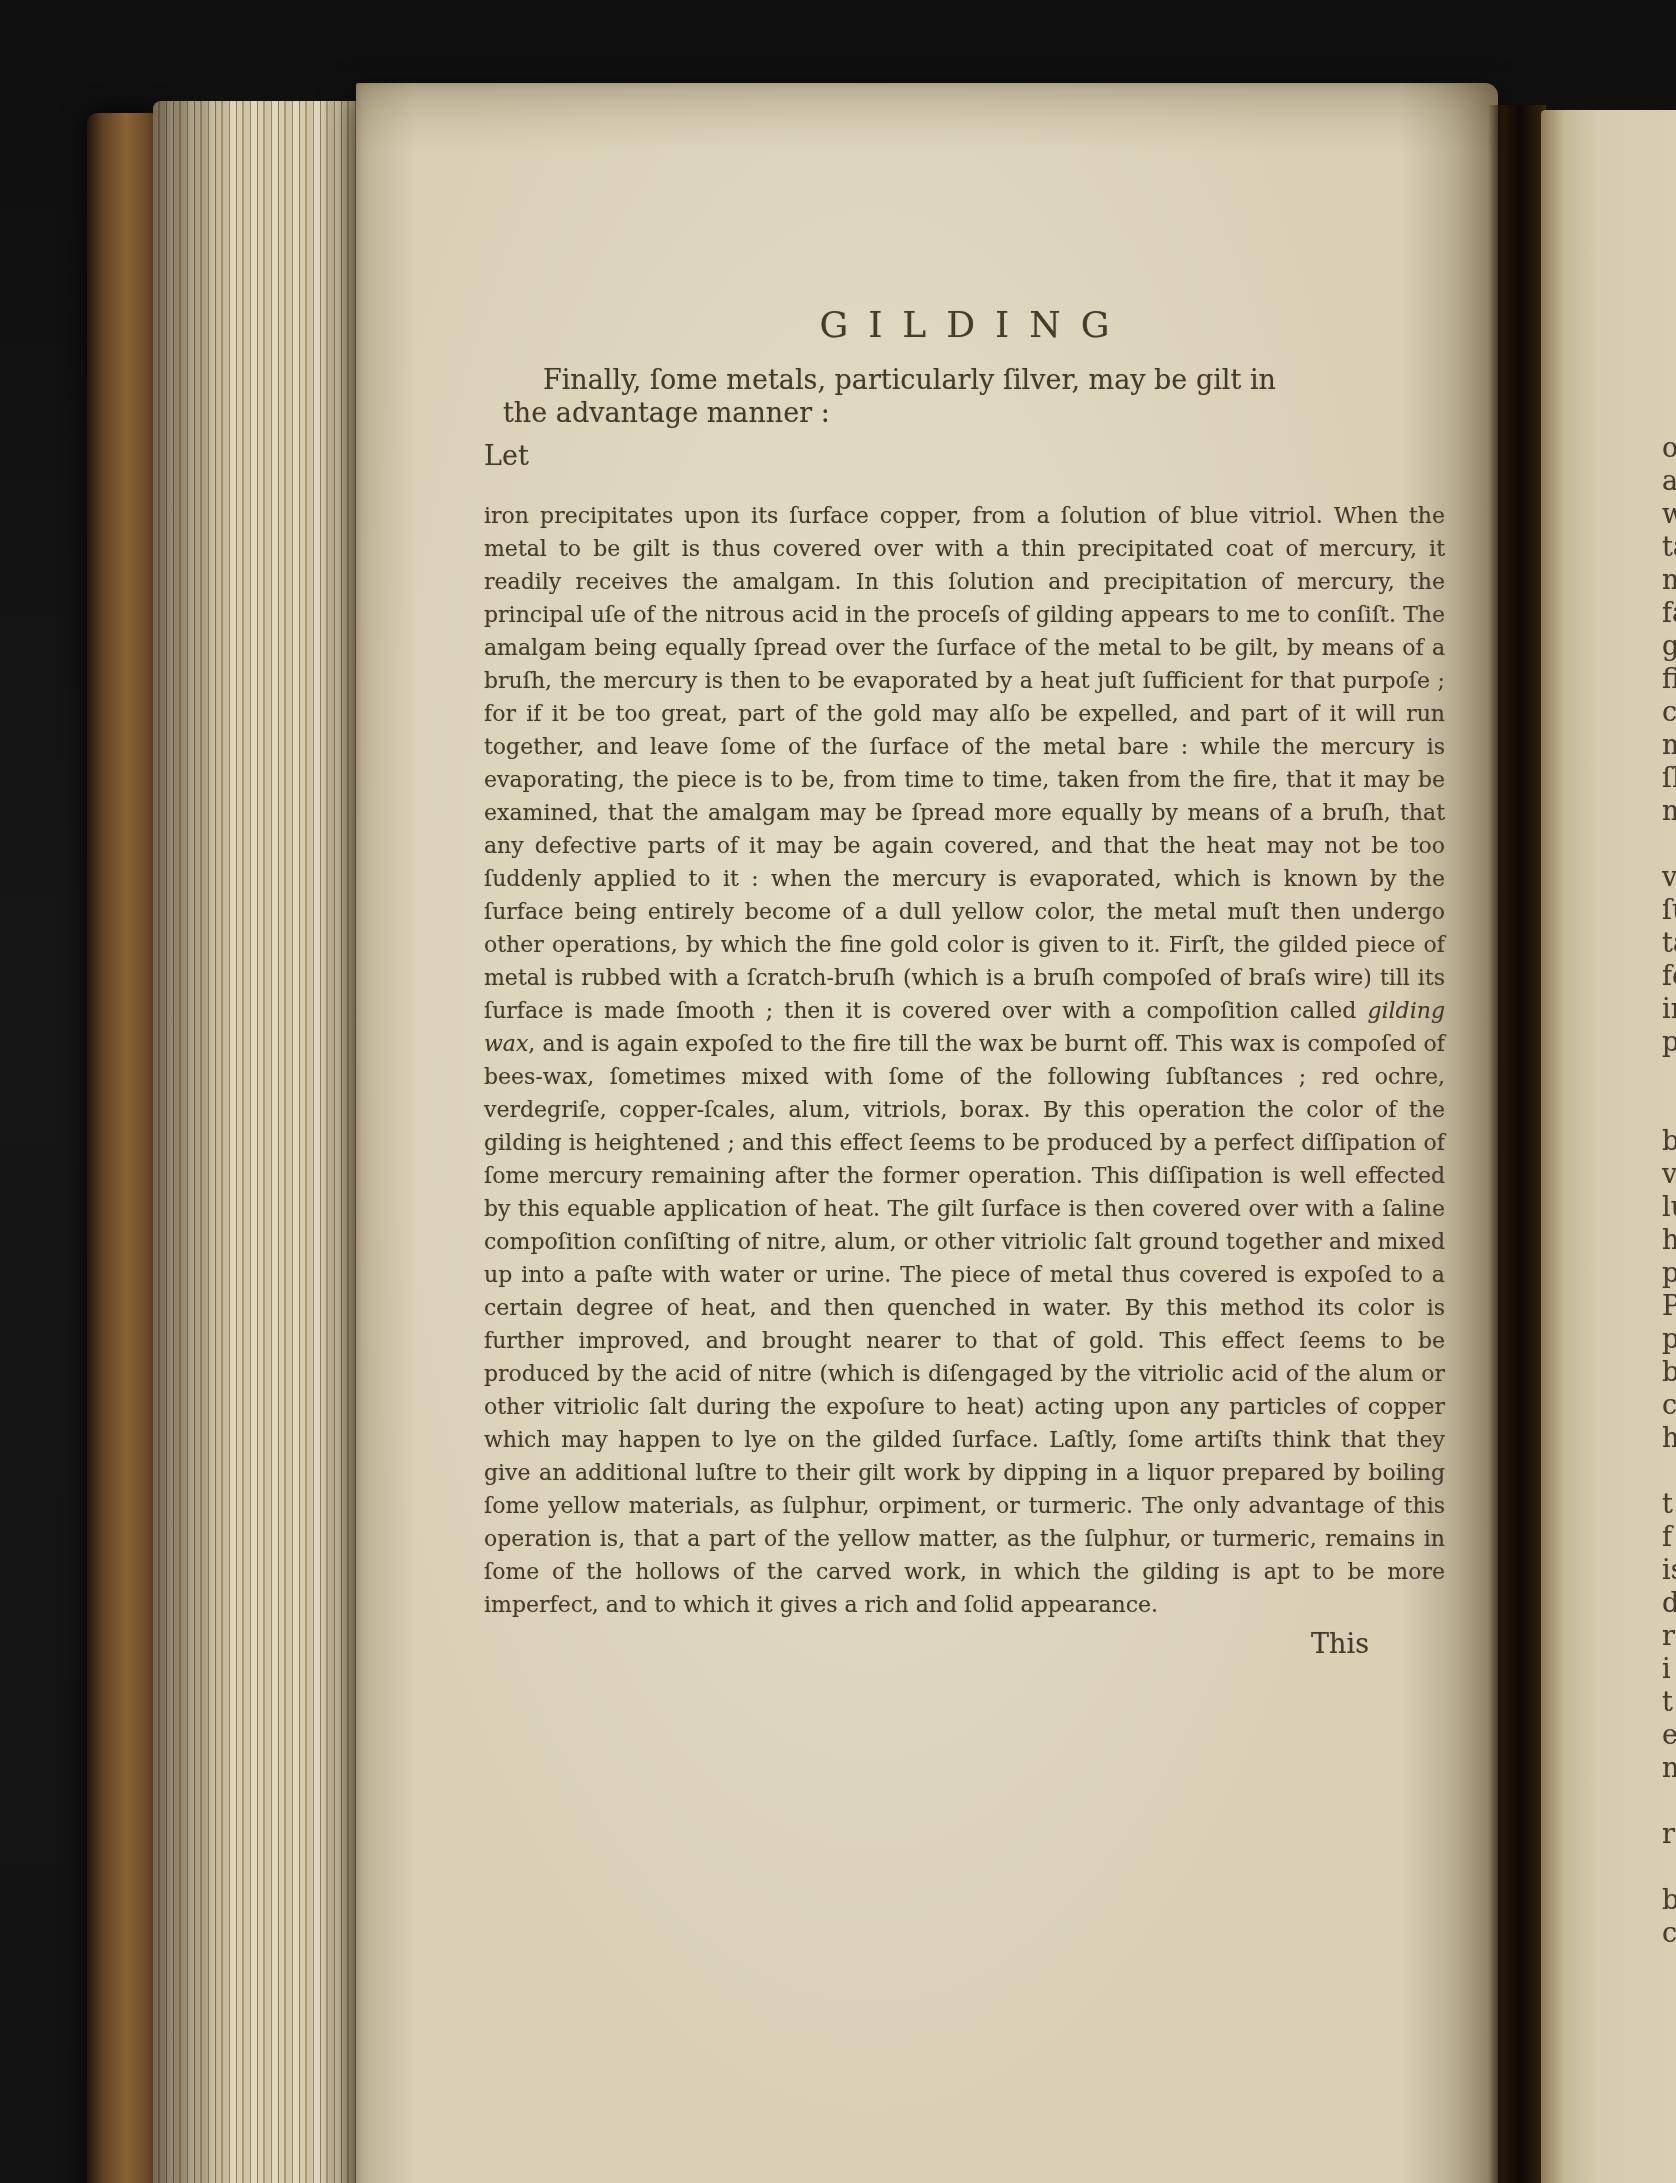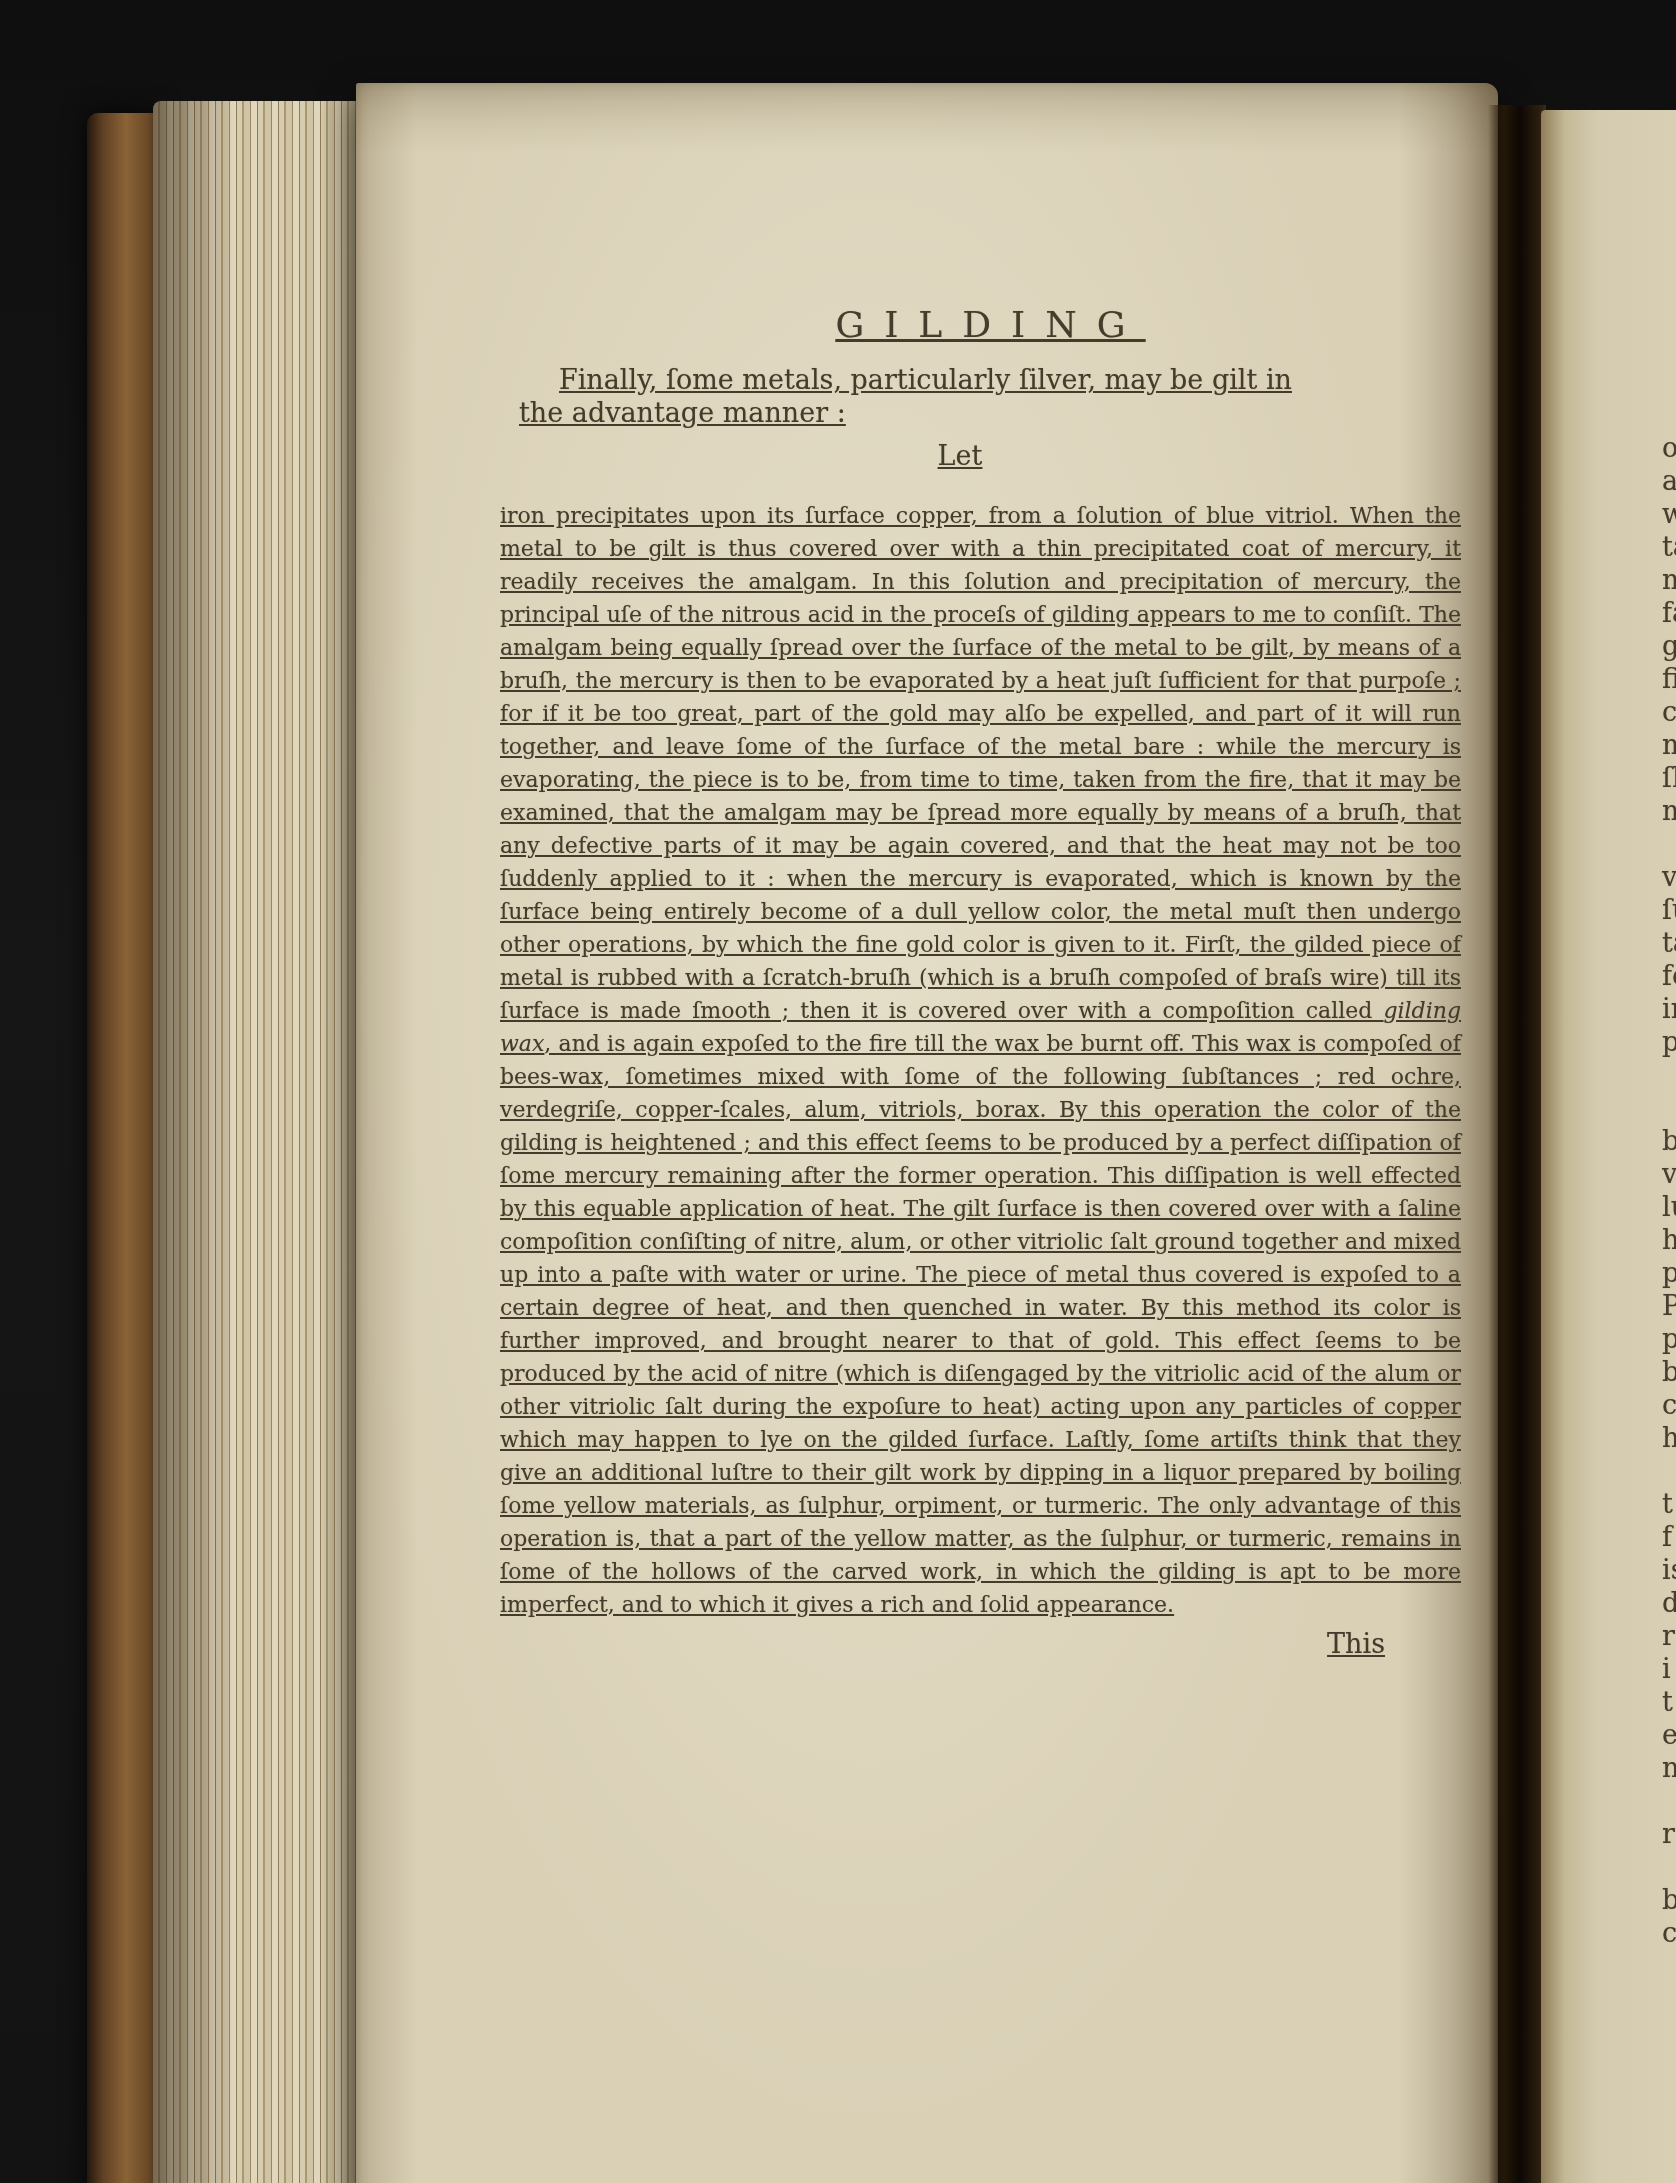--- a/index.html
+++ b/index.html
@@ -78,25 +78,24 @@
     line-height: 33px;
     color: #463d2d;
     white-space: nowrap;
     text-shadow: 0 0 0.9px rgba(70,60,44,0.35);
   }
   .frag-line { min-height: 33px; }
 
   
   .text-col {
     position: absolute;
-    left: 144px; top: 0;
+    left: 128px; top: 0;
     width: 961px;
     color: #443b2b;
     text-shadow: 0 0 0.9px rgba(70,60,44,0.35);
-    text-decoration: underline;
   }
   .running-title {
     margin-top: 221px;
     text-align: center;
     font-size: 36px;
     letter-spacing: 20px;
     text-indent: 20px; 
     color: #453c2c;
   }
   .intro {
@@ -105,21 +104,21 @@
     line-height: 33px;
   }
   .intro .line { display: block; margin-left: 19px; }
   .intro .indent { text-indent: 40px; }
   .catchword {
     font-size: 27px;
     line-height: 33px;
   }
   .catchword.top {
     margin-top: 9.6px;
-    text-align: center;
+    text-align: left;
     padding-right: 41px;
   }
   .catchword.bottom {
     margin-top: 6.1px;
     text-align: right;
     padding-right: 76px;
   }
   .body-text {
     margin: 27px 0 0 0;
     font-size: 22px;

